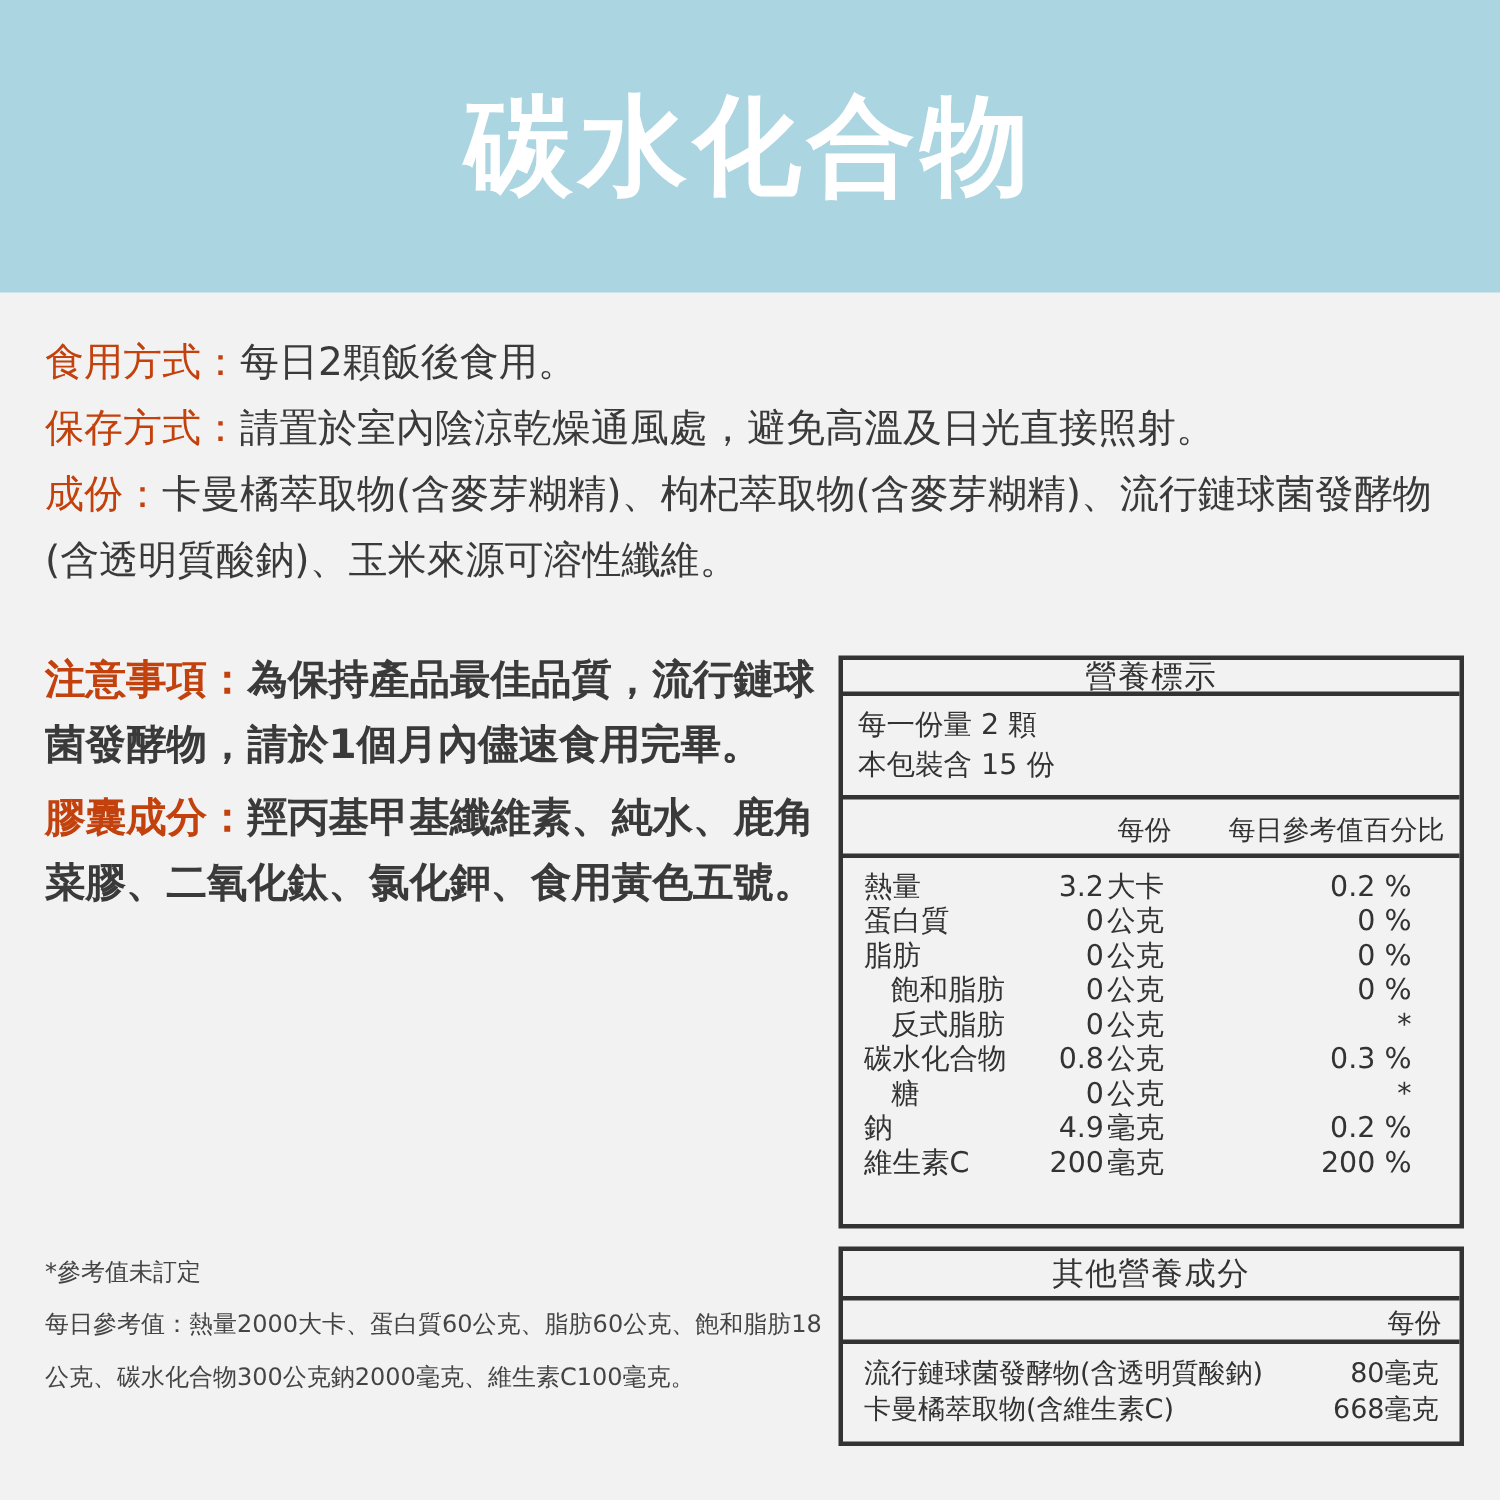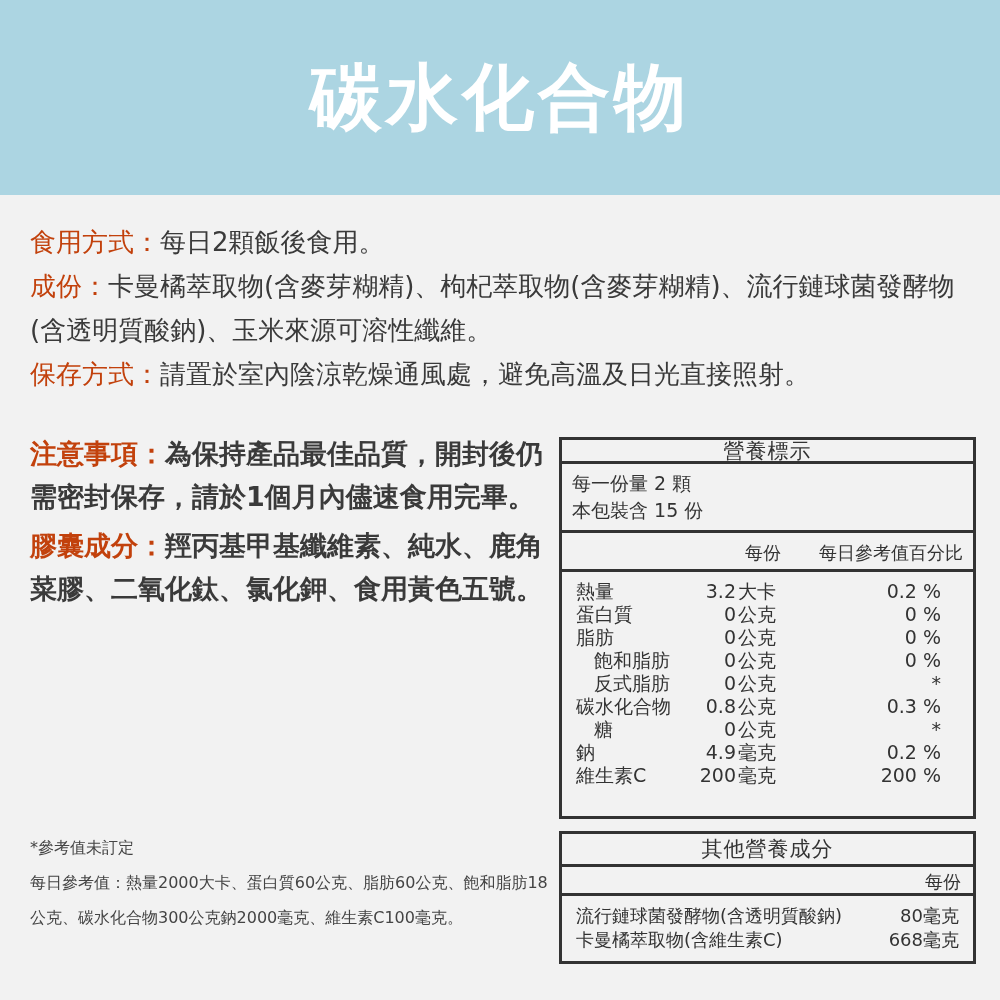--- a/index.html
+++ b/index.html
@@ -73,30 +73,30 @@
 
 <div class="header">
   <h1>碳水化合物</h1>
 </div>
 
 <div class="info-block">
   <div class="info-line">
     <span class="label">食用方式：</span><span>每日2顆飯後食用。</span>
   </div>
   <div class="info-line">
-    <span class="label">成份：</span><span>卡曼橘萃取物(含麥芽糊精)、枸杞萃取物(含麥芽糊精)、流行鏈球菌發酵物(含透明質酸鈉)、玉米來源可溶性纖維。</span>
+    <span class="label">保存方式：</span><span>請置於室內陰涼乾燥通風處，避免高溫及日光直接照射。</span>
   </div>
   <div class="info-line">
-    <span class="label">保存方式：</span><span>請置於室內陰涼乾燥通風處，避免高溫及日光直接照射。</span>
+    <span class="label">成份：</span><span>卡曼橘萃取物(含麥芽糊精)、枸杞萃取物(含麥芽糊精)、流行鏈球菌發酵物(含透明質酸鈉)、玉米來源可溶性纖維。</span>
   </div>
 </div>
 
 <div class="left-notes">
   <div class="para">
-    <span class="label">注意事項：</span><span>為保持產品最佳品質，開封後仍需密封保存，請於1個月內儘速食用完畢。</span>
+    <span class="label">注意事項：</span><span>為保持產品最佳品質，流行鏈球菌發酵物，請於1個月內儘速食用完畢。</span>
   </div>
   <div class="para">
     <span class="label">膠囊成分：</span><span>羥丙基甲基纖維素、純水、鹿角菜膠、二氧化鈦、氯化鉀、食用黃色五號。</span>
   </div>
 </div>
 
 <div class="ref-notes">
   <div>*參考值未訂定</div>
   <div>每日參考值：熱量2000大卡、蛋白質60公克、脂肪60公克、飽和脂肪18公克、碳水化合物300公克鈉2000毫克、維生素C100毫克。</div>
 </div>

